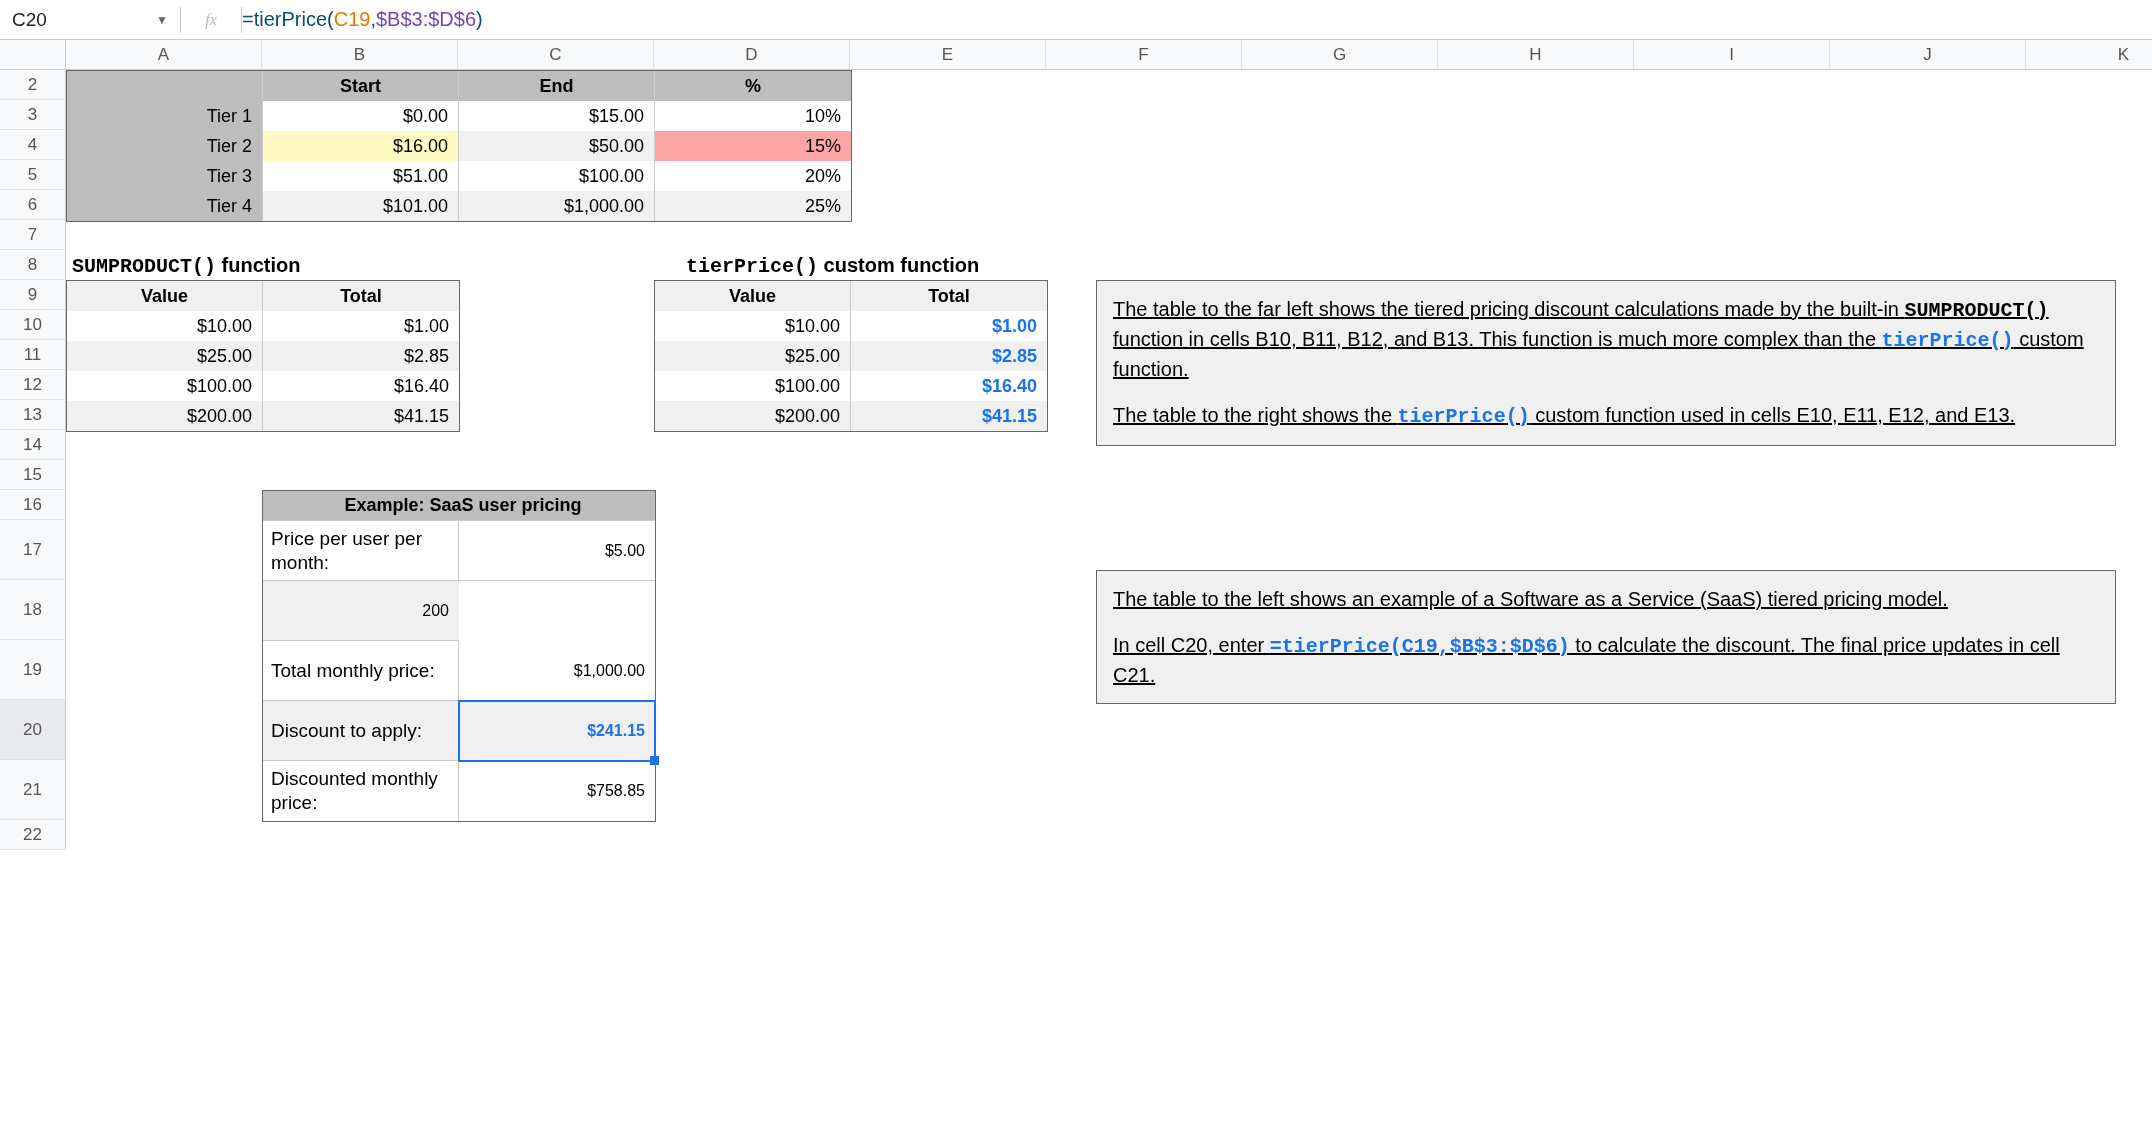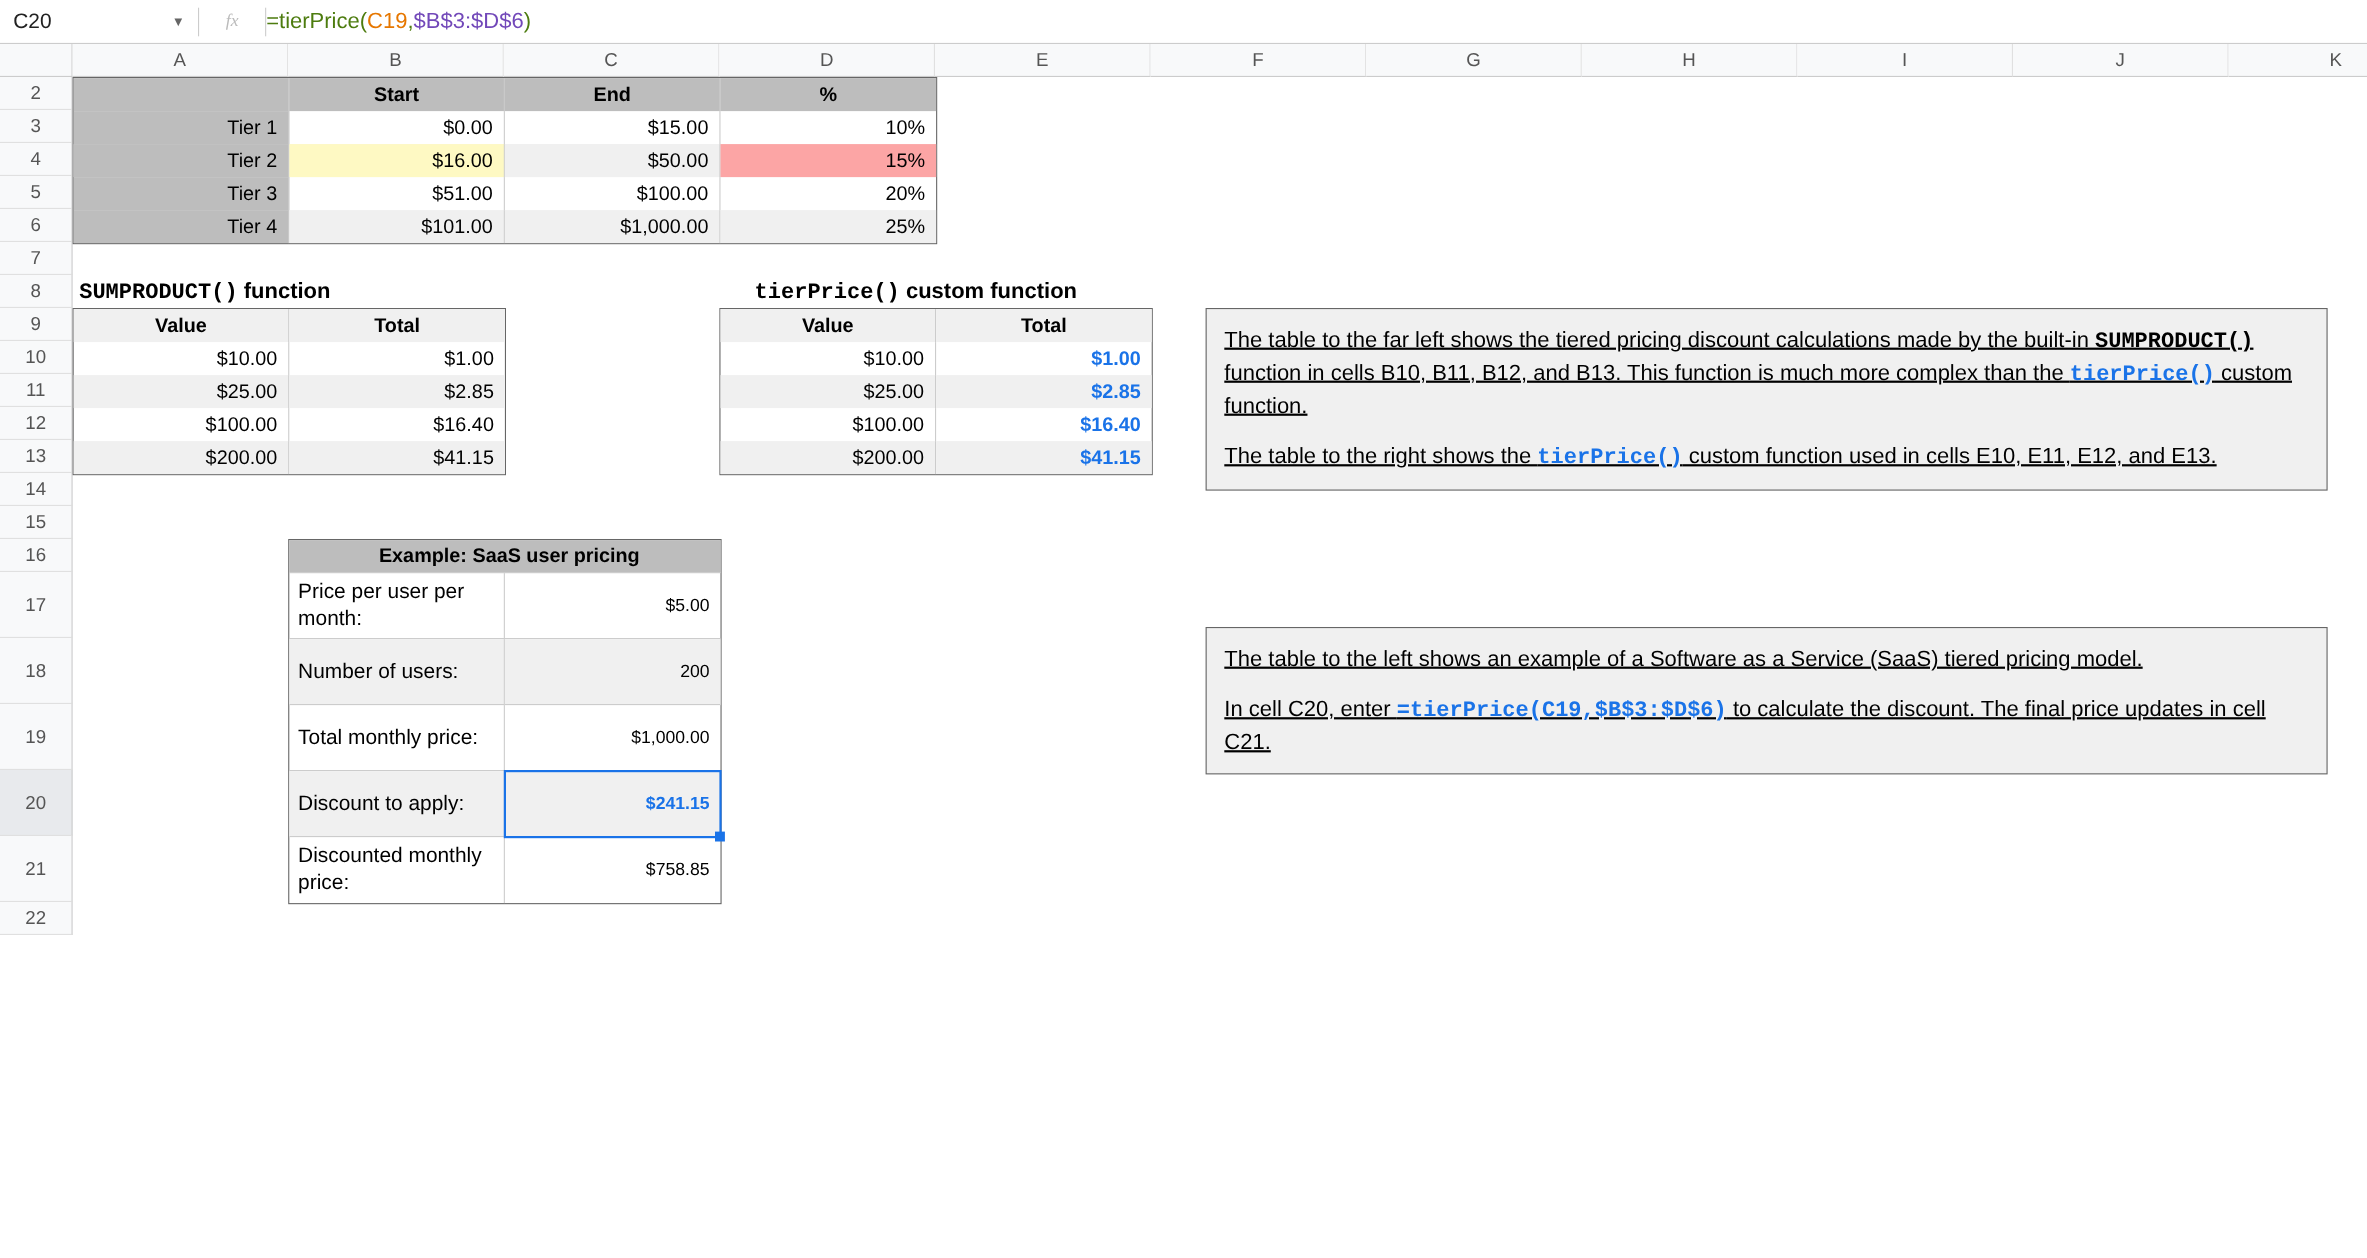--- a/index.html
+++ b/index.html
@@ -52,21 +52,21 @@
   .formula-input {
     flex: 1;
     height: 100%;
     display: flex;
     align-items: center;
     font-size: 20px;
     font-family: Arial, sans-serif;
   }
   .formula-input .c-orange { color: #e67700; }
   .formula-input .c-purple { color: #7248b9; }
-  .formula-input .c-black  { color: #4d7c0f; }
+  .formula-input .c-black  { color: #0c4a6e; }
 
   
   .grid-area {
     position: relative;
     display: grid;
     grid-template-columns: 66px repeat(11, 196px);
     grid-auto-rows: 30px;
   }
   .corner {
     background: #f8f9fa;
@@ -628,21 +628,20 @@
 
       <div id="saasTbl" class="tbl" style="left:196px; top:420px;">
         <div class="trow hdr-row">
           <div class="cell l b">Example: SaaS user pricing</div>
         </div>
         <div class="trow">
           <div class="cell label l">Price per user per month:</div>
           <div class="cell val r">$5.00</div>
         </div>
         <div class="trow alt">
-          <div class="cell label l">Number of users:</div>
           <div class="cell val r">200</div>
         </div>
         <div class="trow">
           <div class="cell label l">Total monthly price:</div>
           <div class="cell val r">$1,000.00</div>
         </div>
         <div class="trow alt">
           <div class="cell label l">Discount to apply:</div>
           <div class="cell val r blue">$241.15</div>
         </div>

